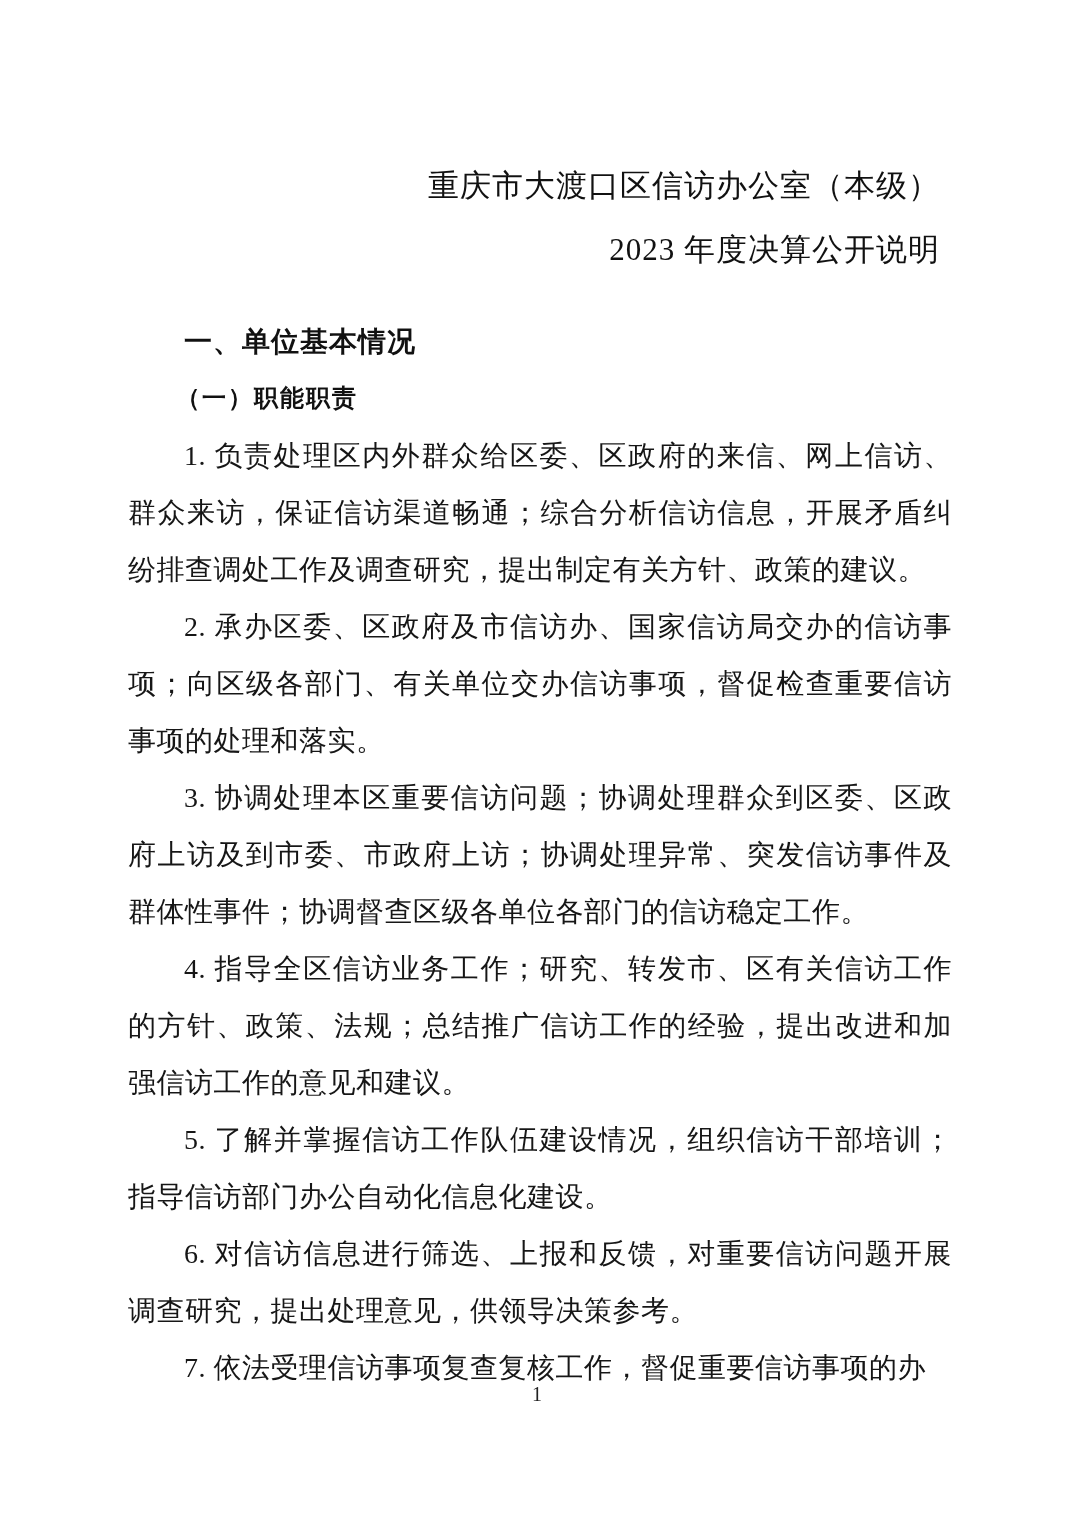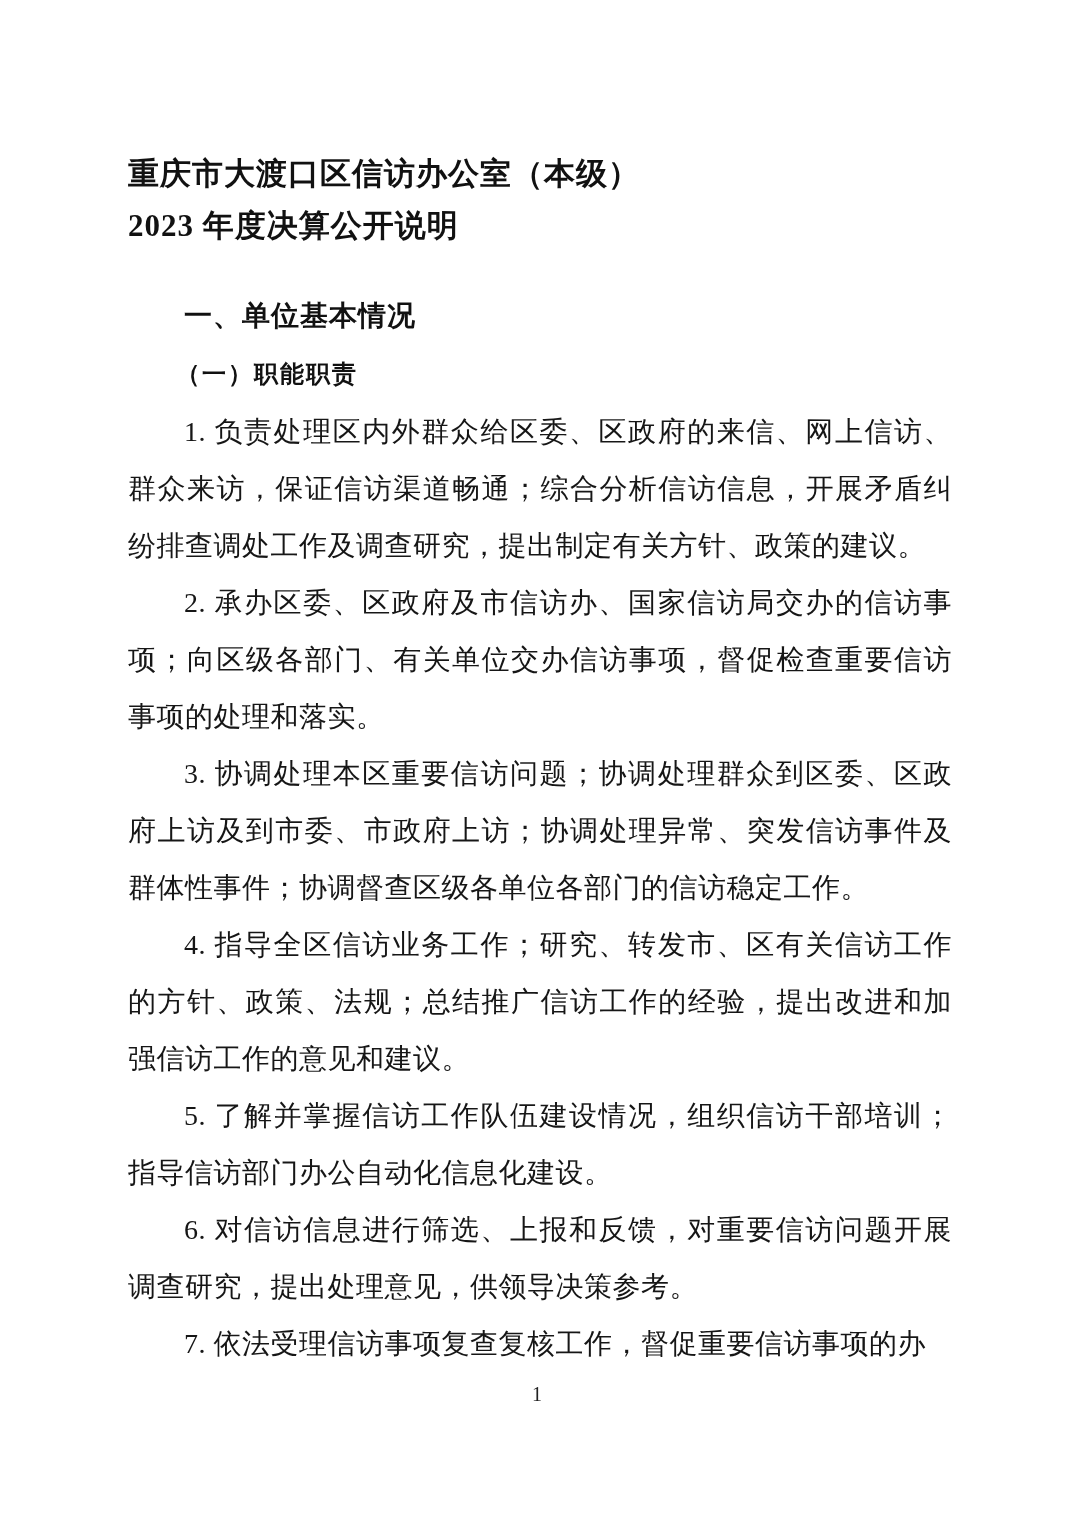--- a/index.html
+++ b/index.html
@@ -16,36 +16,36 @@
     overflow: hidden;
     font-family: "Liberation Serif", "DejaVu Serif", serif;
   }
   .doc {
     position: absolute;
     left: 128px;
     right: 122px;
     top: 148px;
   }
   .title-line {
-    margin: 0;
-    text-align: left;
+    margin: 12px;
+    text-align: right;
     font-size: 31px;
     line-height: 52px;
-    font-weight: bold;
+    font-weight: normal;
     letter-spacing: 1px;
     font-family: "Liberation Serif", "DejaVu Serif", serif;
   }
   .section-heading {
     margin: 37px 0 0 0;
     font-size: 28px;
     line-height: 57px;
     font-weight: bold;
     text-indent: 2em;
     letter-spacing: 1px;
-    font-family: Liberation Mono, monospace;
+    font-family: Liberation Serif, serif;
   }
   .subsection-heading {
     margin: 0;
     font-size: 24px;
     line-height: 57px;
     font-weight: bold;
     text-indent: 2em;
     letter-spacing: 2px;
     font-family: "Liberation Serif", "DejaVu Serif", serif;
   }

